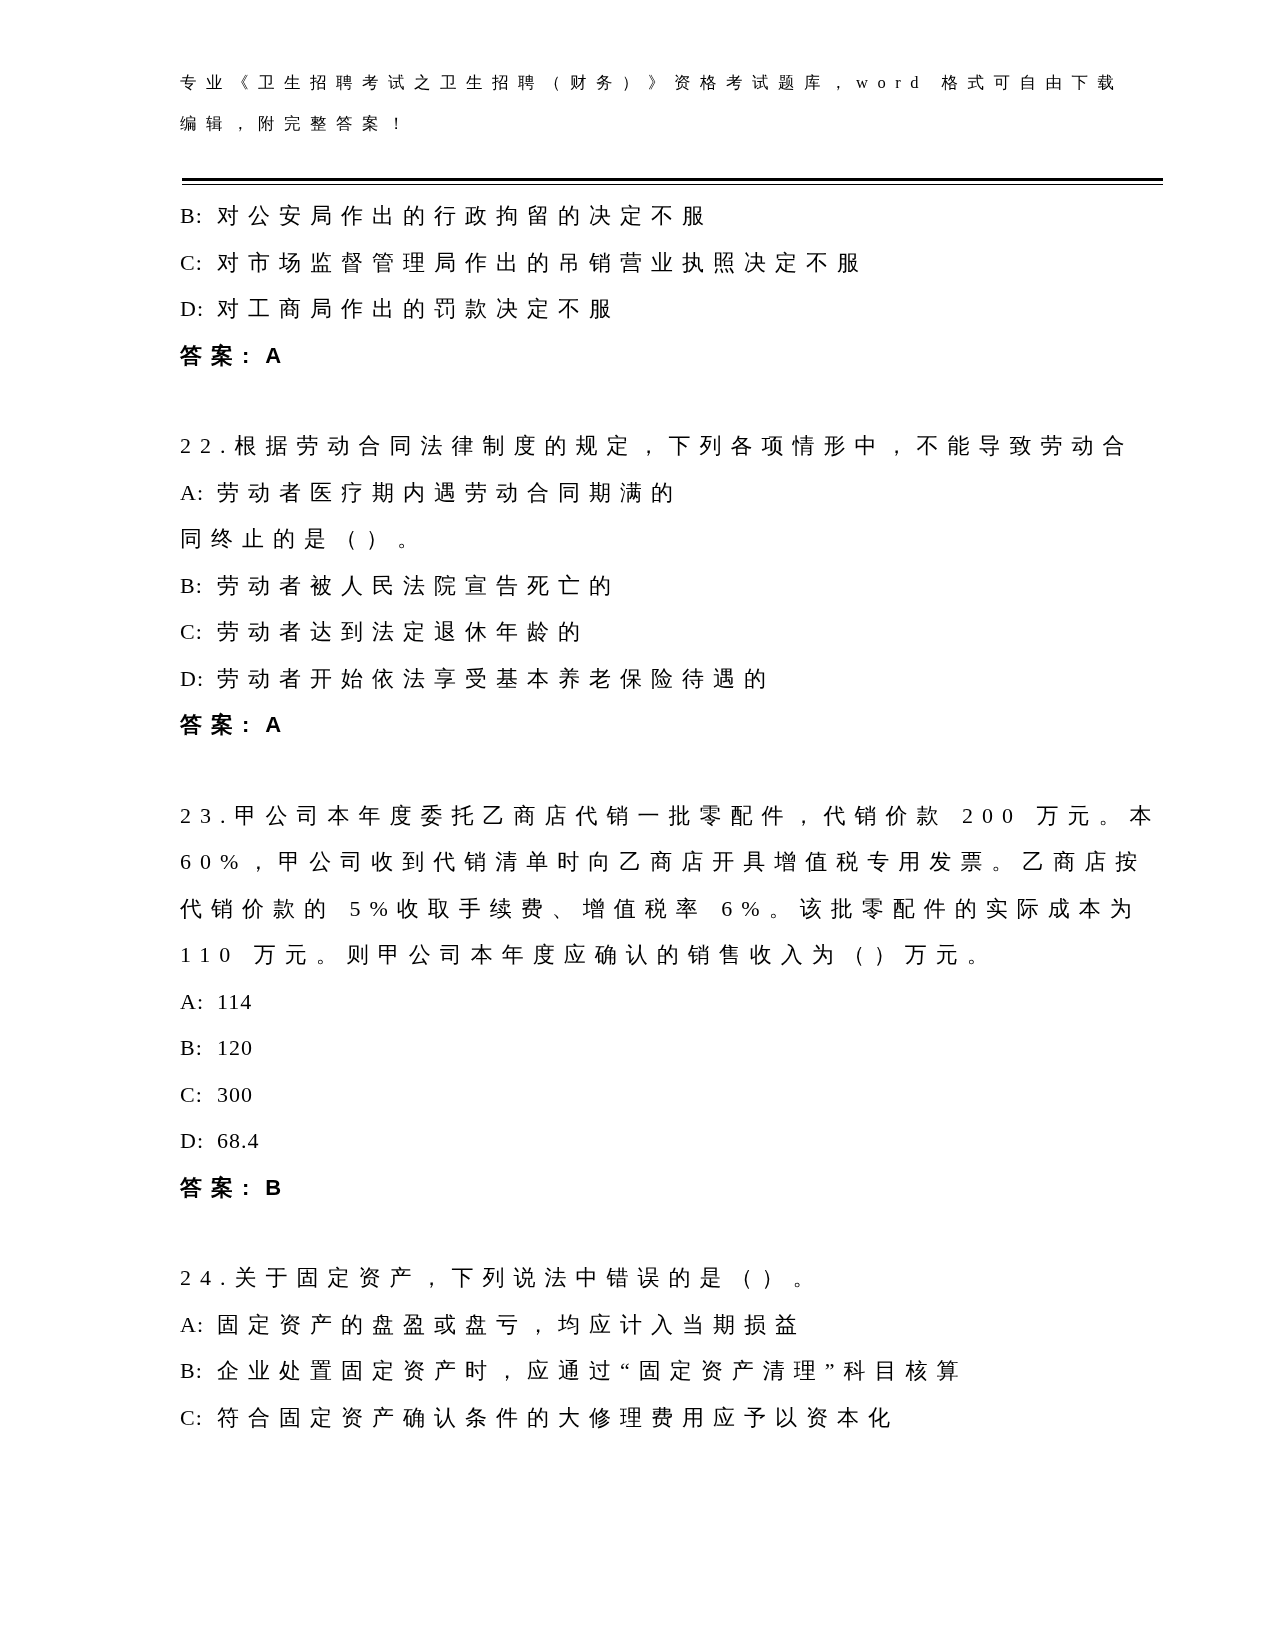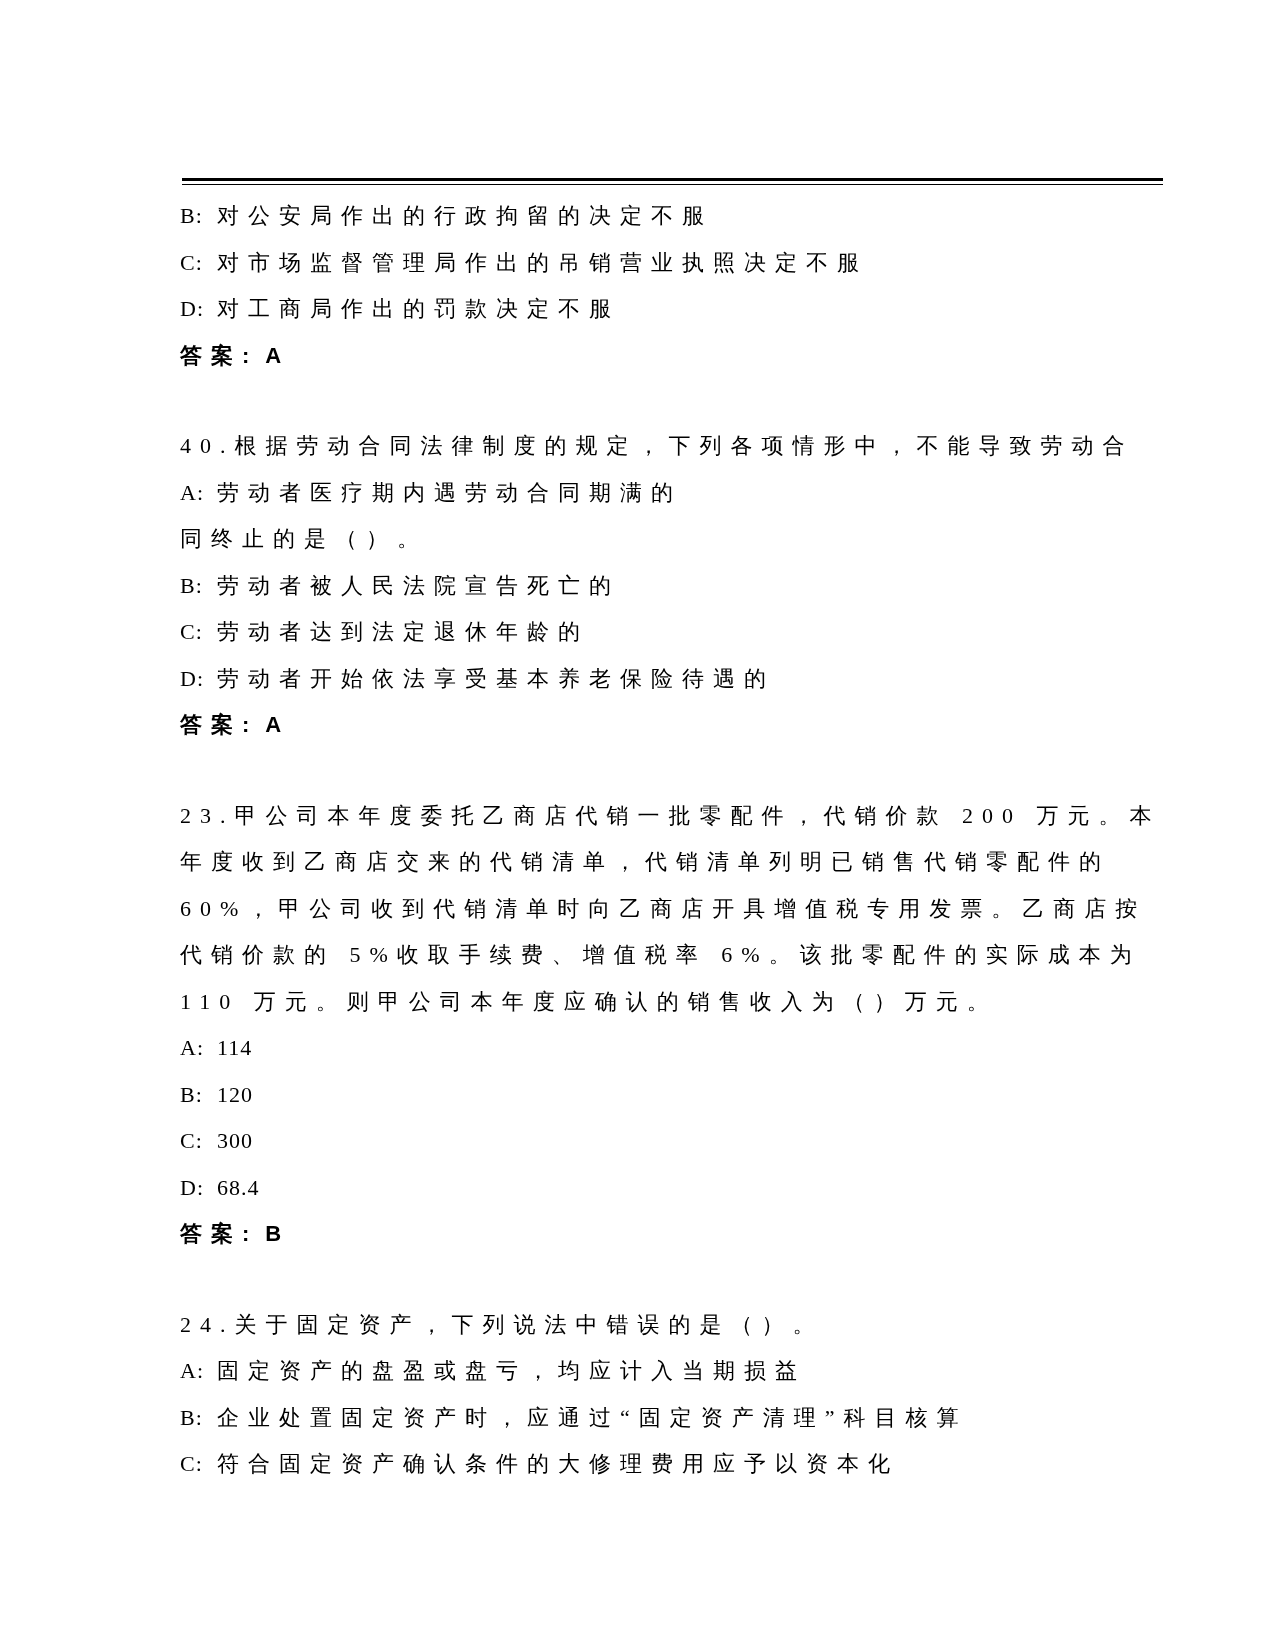--- a/index.html
+++ b/index.html
@@ -51,20 +51,24 @@
     font-weight: 700;
   }
   .ans-label { letter-spacing: 9px; margin-right: 7px; margin-top: 28px; }
   .ans-value { letter-spacing: 1px; }
 </style>
 </head>
 <body>
 
 <div class="page">
 
+  <header class="doc-header">
+    <div class="h-line">专业《卫生招聘考试之卫生招聘（财务）》资格考试题库，word 格式可自由下载</div>
+    <div class="h-line">编辑，附完整答案！</div>
+  </header>
 
   <div class="header-rule"></div>
 
   <main class="content">
 
     <section class="block">
       <div class="line option-row">
         <span class="opt-label">B:</span><span class="opt-text">对公安局作出的行政拘留的决定不服</span>
       </div>
       <div class="line option-row">
@@ -72,42 +76,41 @@
       </div>
       <div class="line option-row">
         <span class="opt-label">D:</span><span class="opt-text">对工商局作出的罚款决定不服</span>
       </div>
       <div class="line answer-row">
         <span class="ans-label">答案:</span><span class="ans-value">A</span>
       </div>
     </section>
 
     <section class="block">
-      <div class="line q-line">40.根据劳动合同法律制度的规定，下列各项情形中，不能导致劳动合</div>
+      <div class="line q-line">22.根据劳动合同法律制度的规定，下列各项情形中，不能导致劳动合</div>
       <div class="line option-row">
         <span class="opt-label">A:</span><span class="opt-text">劳动者医疗期内遇劳动合同期满的</span>
       </div>
       <div class="line q-line">同终止的是（）。</div>
       <div class="line option-row">
         <span class="opt-label">B:</span><span class="opt-text">劳动者被人民法院宣告死亡的</span>
       </div>
       <div class="line option-row">
         <span class="opt-label">C:</span><span class="opt-text">劳动者达到法定退休年龄的</span>
       </div>
       <div class="line option-row">
         <span class="opt-label">D:</span><span class="opt-text">劳动者开始依法享受基本养老保险待遇的</span>
       </div>
       <div class="line answer-row">
         <span class="ans-label">答案:</span><span class="ans-value">A</span>
       </div>
     </section>
 
     <section class="block">
       <div class="line q-line">23.甲公司本年度委托乙商店代销一批零配件，代销价款 200 万元。本</div>
-      <div class="line q-line">年度收到乙商店交来的代销清单，代销清单列明已销售代销零配件的</div>
       <div class="line q-line">60%，甲公司收到代销清单时向乙商店开具增值税专用发票。乙商店按</div>
       <div class="line q-line">代销价款的 5%收取手续费、增值税率 6%。该批零配件的实际成本为</div>
       <div class="line q-line">110 万元。则甲公司本年度应确认的销售收入为（）万元。</div>
       <div class="line option-row">
         <span class="opt-label">A:</span><span class="opt-text latin">114</span>
       </div>
       <div class="line option-row">
         <span class="opt-label">B:</span><span class="opt-text latin">120</span>
       </div>
       <div class="line option-row">

